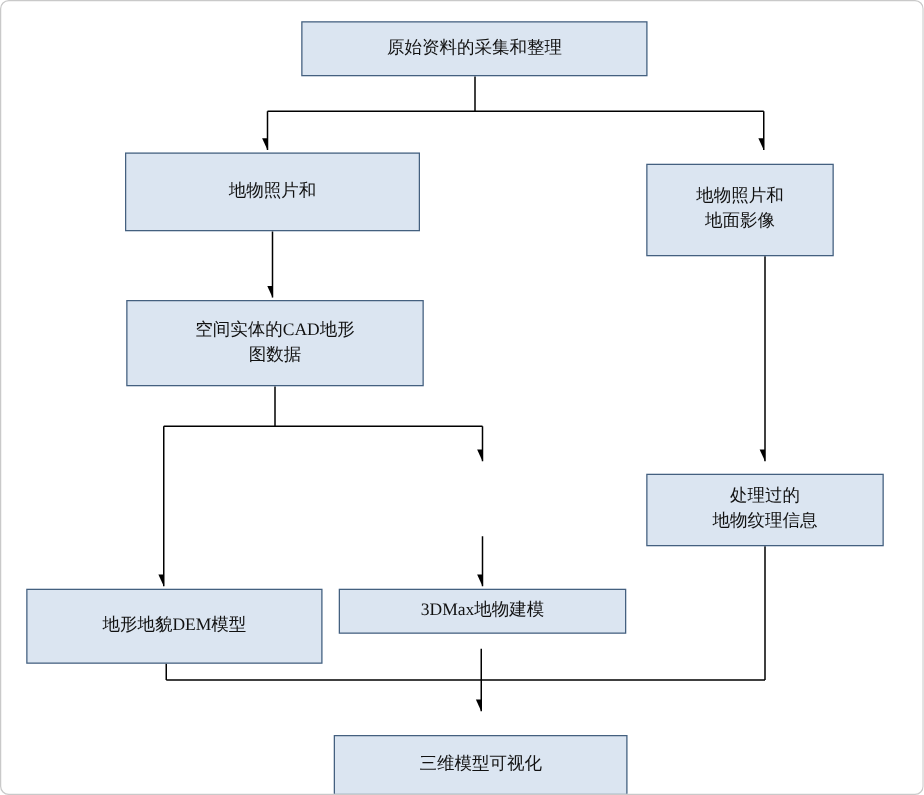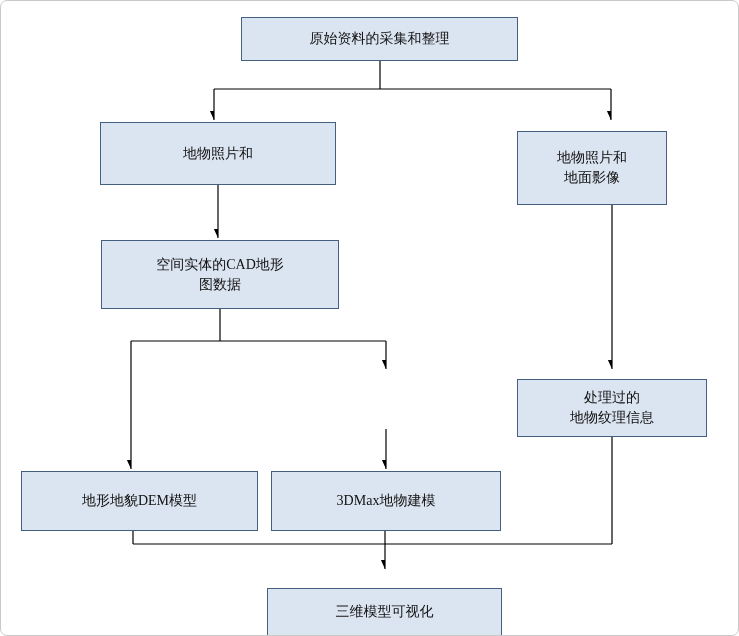--- a/index.html
+++ b/index.html
@@ -94,17 +94,17 @@
 
   <div class="node" style="left:100px; top:239px; width:238px; height:69px;">空间实体的CAD地形
 图数据</div>
 
 
   <div class="node" style="left:516px; top:378px; width:190px; height:58px;">处理过的
 地物纹理信息</div>
 
   <div class="node" style="left:20px;  top:470px; width:237px; height:60px;">地形地貌DEM模型</div>
 
-  <div class="node" style="left:270px; top:470px; width:230px; height:60px;">3DMax地物建模</div>
+  <div class="node" style="left:270px; top:470px; width:230px; height:36px;">3DMax地物建模</div>
 
   <div class="node" style="left:266px; top:570px; width:235px; height:48px;margin-top:17px;">三维模型可视化</div>
 
 </div>
 
 </body></html>

